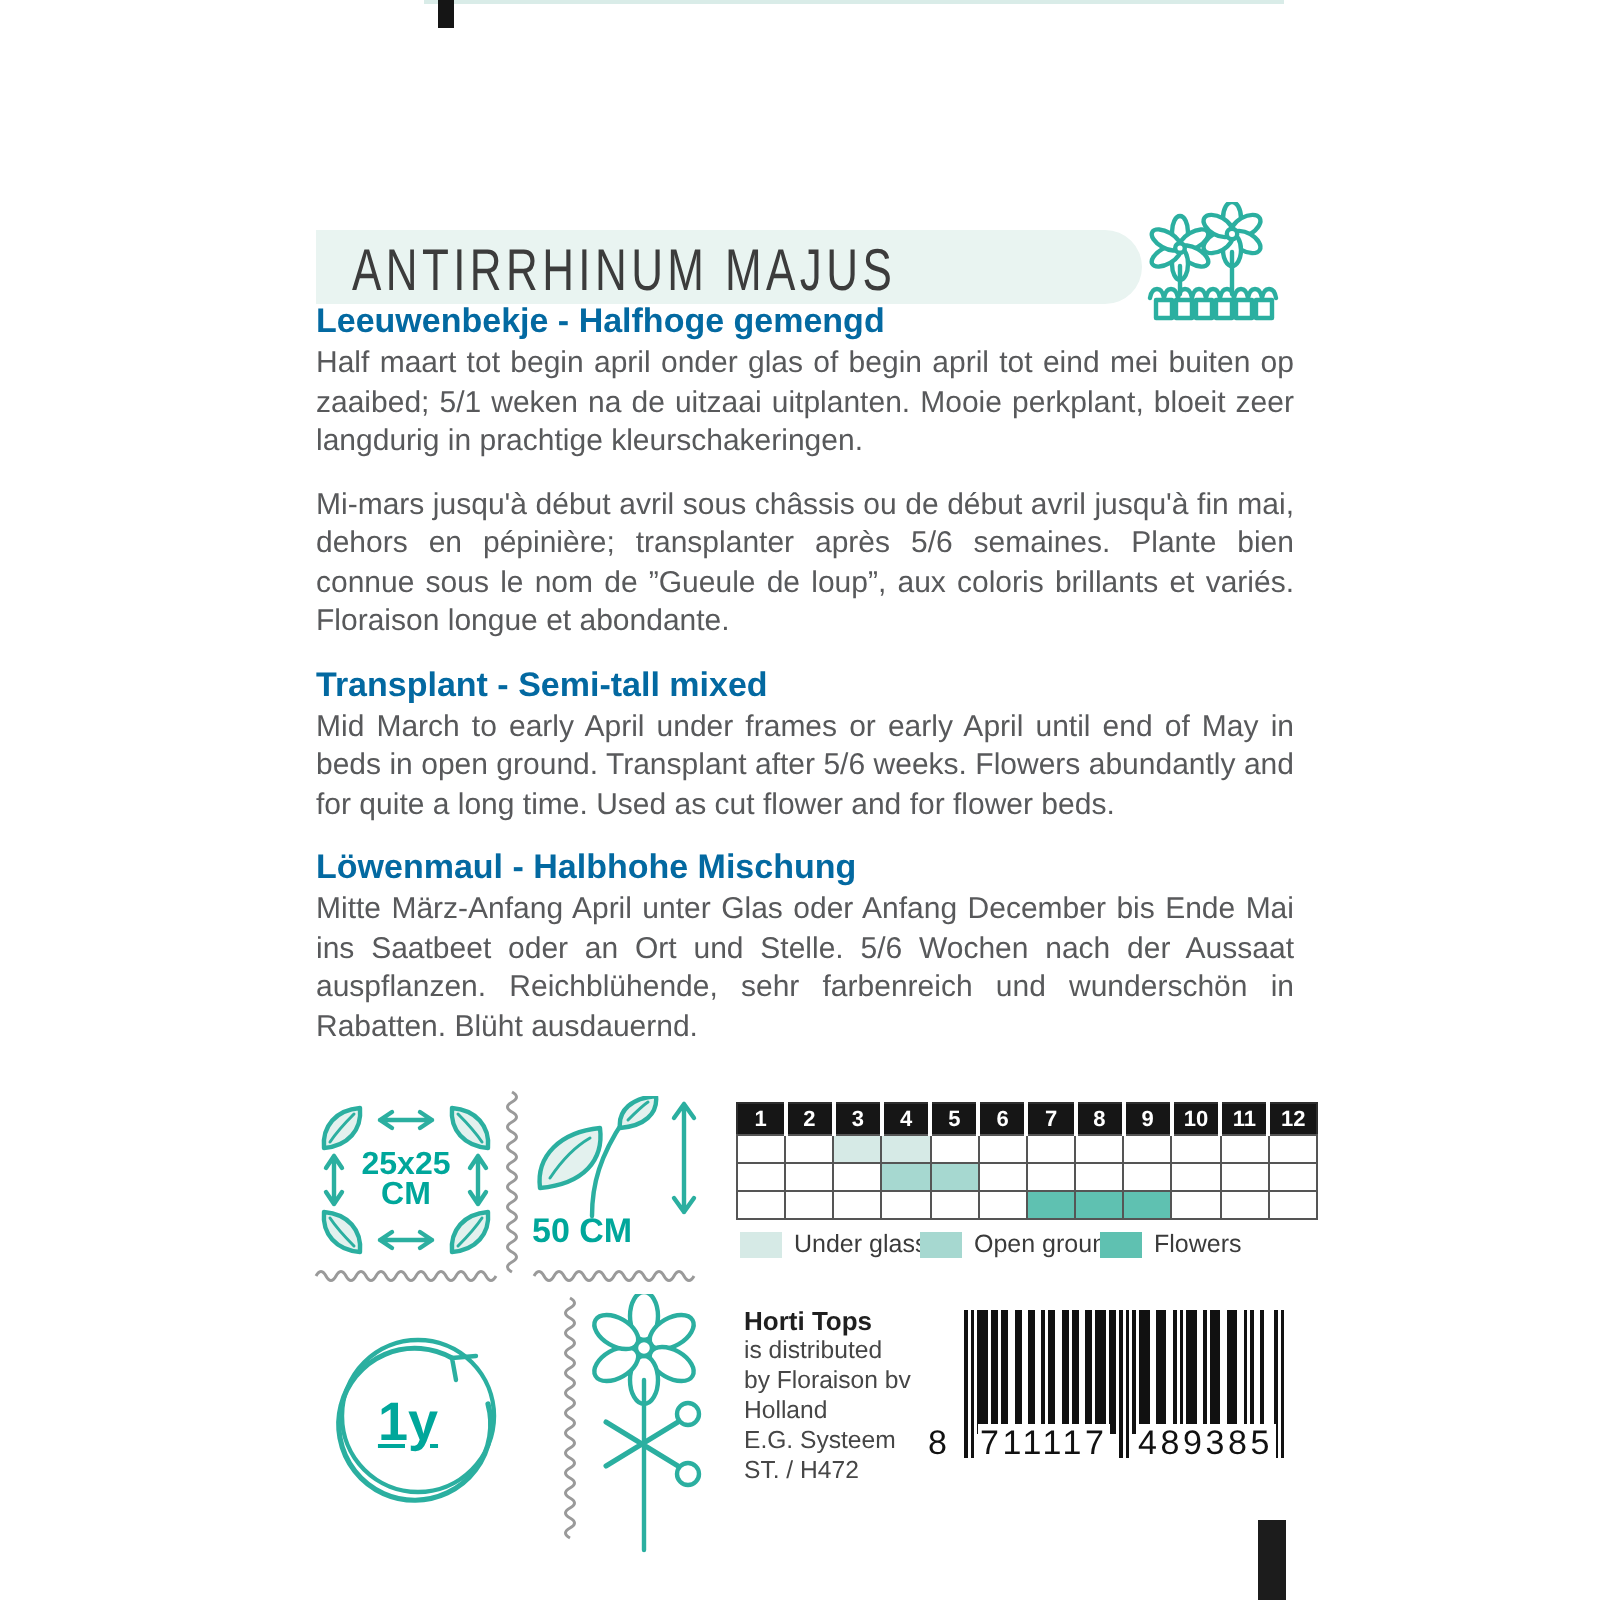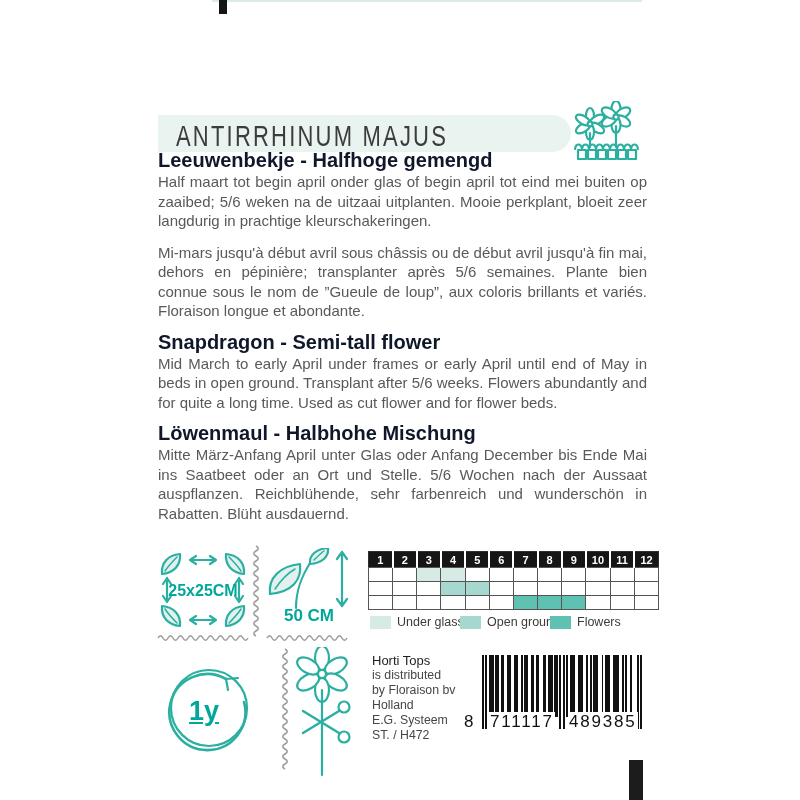--- a/index.html
+++ b/index.html
@@ -12,52 +12,52 @@
   #top-tick{left:219px;top:0;width:8px;height:14px;background:#151515;}
 
   
   #banner{left:158px;top:115px;width:413px;height:37px;background:#e9f4f1;border-radius:0 22px 22px 0;}
   #species-title{left:176px;top:119px;font-size:25px;color:#3c3c3c;letter-spacing:2.5px;
     font-family:"Liberation Sans",sans-serif;font-weight:400;white-space:nowrap;
     transform:scale(.88,1.18);transform-origin:top left;}
 
   
   #sections{left:158px;top:151px;width:489px;}
-  #sections h2{margin:0 0 2px 0;font-size:20px;font-weight:700;color:#0f172a;line-height:19px;}
+  #sections h2{margin:0 0 2px 0;font-size:17px;font-weight:700;color:#0369a1;line-height:19px;}
   #sections p{margin:0 0 12px 0;font-size:15px;color:#58595b;line-height:19.5px;text-align:justify;}
 
   
   .ic path,.ic circle,.ic ellipse,.ic rect{stroke:#2bafa0;fill:none;stroke-width:2.2;
     stroke-linecap:round;stroke-linejoin:round;}
   .ic .pale{fill:#e3f1ee;}
   .ic .white{fill:#fff;}
   .ic .thin{stroke-width:1.5;}
   .wave path{stroke:#9a9a9a;fill:none;stroke-width:1.5;}
 
   .teal-label{color:#00a79b;font-weight:700;}
-  #spacing-text{left:157px;top:548px;width:92px;height:84px;display:flex;flex-direction:row;
+  #spacing-text{left:157px;top:548px;width:92px;height:84px;display:flex;flex-direction:column;
     align-items:center;justify-content:center;line-height:15px;font-size:16px;}
-  #height-label{left:266px;top:606px;width:86px;text-align:center;font-size:17px;}
+  #height-label{left:266px;top:606px;width:86px;text-align:left;font-size:17px;}
   #lifecycle-label{left:160px;top:696px;width:88px;text-align:center;font-size:27px;text-decoration:underline;}
 
   
   #cal{position:absolute;left:368px;top:551px;width:291px;border-collapse:collapse;
     table-layout:fixed;border:1.5px solid #2e2e2e;}
   #cal td{padding:0;height:13px;border:1px solid #555;}
   #cal tr:first-child td{background:#161616;color:#fff;font-size:11px;font-weight:700;
     text-align:center;height:15px;border:0;border-left:2px solid #fff;}
   #cal tr:first-child td:first-child{border-left:0;}
 
   .legend-item{position:absolute;top:615px;display:flex;align-items:center;gap:6px;
     font-size:12.5px;color:#3b3b3b;}
   .swatch{width:21px;height:13px;display:inline-block;}
 
   
   #distributor{left:372px;top:653px;width:90px;font-size:12.3px;line-height:15px;color:#464646;}
-  #distributor h3{margin:0;font-size:13px;line-height:15px;color:#1f1f1f;font-weight:400;}
+  #distributor h3{margin:0;font-size:13px;line-height:15px;color:#1f1f1f;font-weight:700;}
 
   
   #bars{position:absolute;left:482px;top:655px;shape-rendering:crispEdges;}
   #bars rect{fill:#111;}
   .bc-digit{position:absolute;top:712px;font-size:17px;color:#111;background:#fff;}
   #bc0{left:464px;}
   #bc1{left:489px;letter-spacing:1.8px;padding:0 1px;}
   #bc2{left:568px;letter-spacing:1.8px;padding:0 1px;}
 
   #bottom-mark{left:629px;top:760px;width:14px;height:40px;background:#1c1c1c;}
@@ -100,23 +100,23 @@
       <rect x="16" y="49" width="8" height="9"></rect>
       <rect x="26" y="49" width="8" height="9"></rect>
       <rect x="36" y="49" width="8" height="9"></rect>
       <rect x="46" y="49" width="8" height="9"></rect>
       <rect x="56" y="49" width="8" height="9"></rect>
     </g>
   </svg>
 
   <div class="abs" id="sections">
     <h2>Leeuwenbekje - Halfhoge gemengd</h2>
-    <p>Half maart tot begin april onder glas of begin april tot eind mei buiten op zaaibed; 5/6 weken na de uitzaai uitplanten. Mooie perkplant, bloeit zeer langdurig in prachtige kleurschakeringen.</p>
+    <p>Half maart tot begin april onder glas of begin april tot eind mei buiten op zaaibed; 5/1 weken na de uitzaai uitplanten. Mooie perkplant, bloeit zeer langdurig in prachtige kleurschakeringen.</p>
     <p>Mi-mars jusqu'à début avril sous châssis ou de début avril jusqu'à fin mai, dehors en pépinière; transplanter après 5/6 semaines. Plante bien connue sous le nom de ”Gueule de loup”, aux coloris brillants et variés. Floraison longue et abondante.</p>
-    <h2>Snapdragon - Semi-tall flower</h2>
+    <h2>Transplant - Semi-tall mixed</h2>
     <p>Mid March to early April under frames or early April until end of May in beds in open ground. Transplant after 5/6 weeks. Flowers abundantly and for quite a long time. Used as cut flower and for flower beds.</p>
     <h2>Löwenmaul - Halbhohe Mischung</h2>
     <p>Mitte März-Anfang April unter Glas oder Anfang December bis Ende Mai ins Saatbeet oder an Ort und Stelle. 5/6 Wochen nach der Aussaat auspflanzen. Reichblühende, sehr farbenreich und wunderschön in Rabatten. Blüht ausdauernd.</p>
   </div>
 
   <svg class="abs ic" style="left:157px;top:548px" width="92" height="84" viewBox="0 0 92 84" xmlns="http://www.w3.org/2000/svg" xmlns:xlink="http://www.w3.org/1999/xlink">
     <defs>
       <g id="leaf">
         <path class="pale" d="M3 22 C2 11 9 3 21 2 C22 13 15 21 3 22 Z"></path>
         <path class="thin" d="M6 19 C10 13 14 9 18 5"></path>

